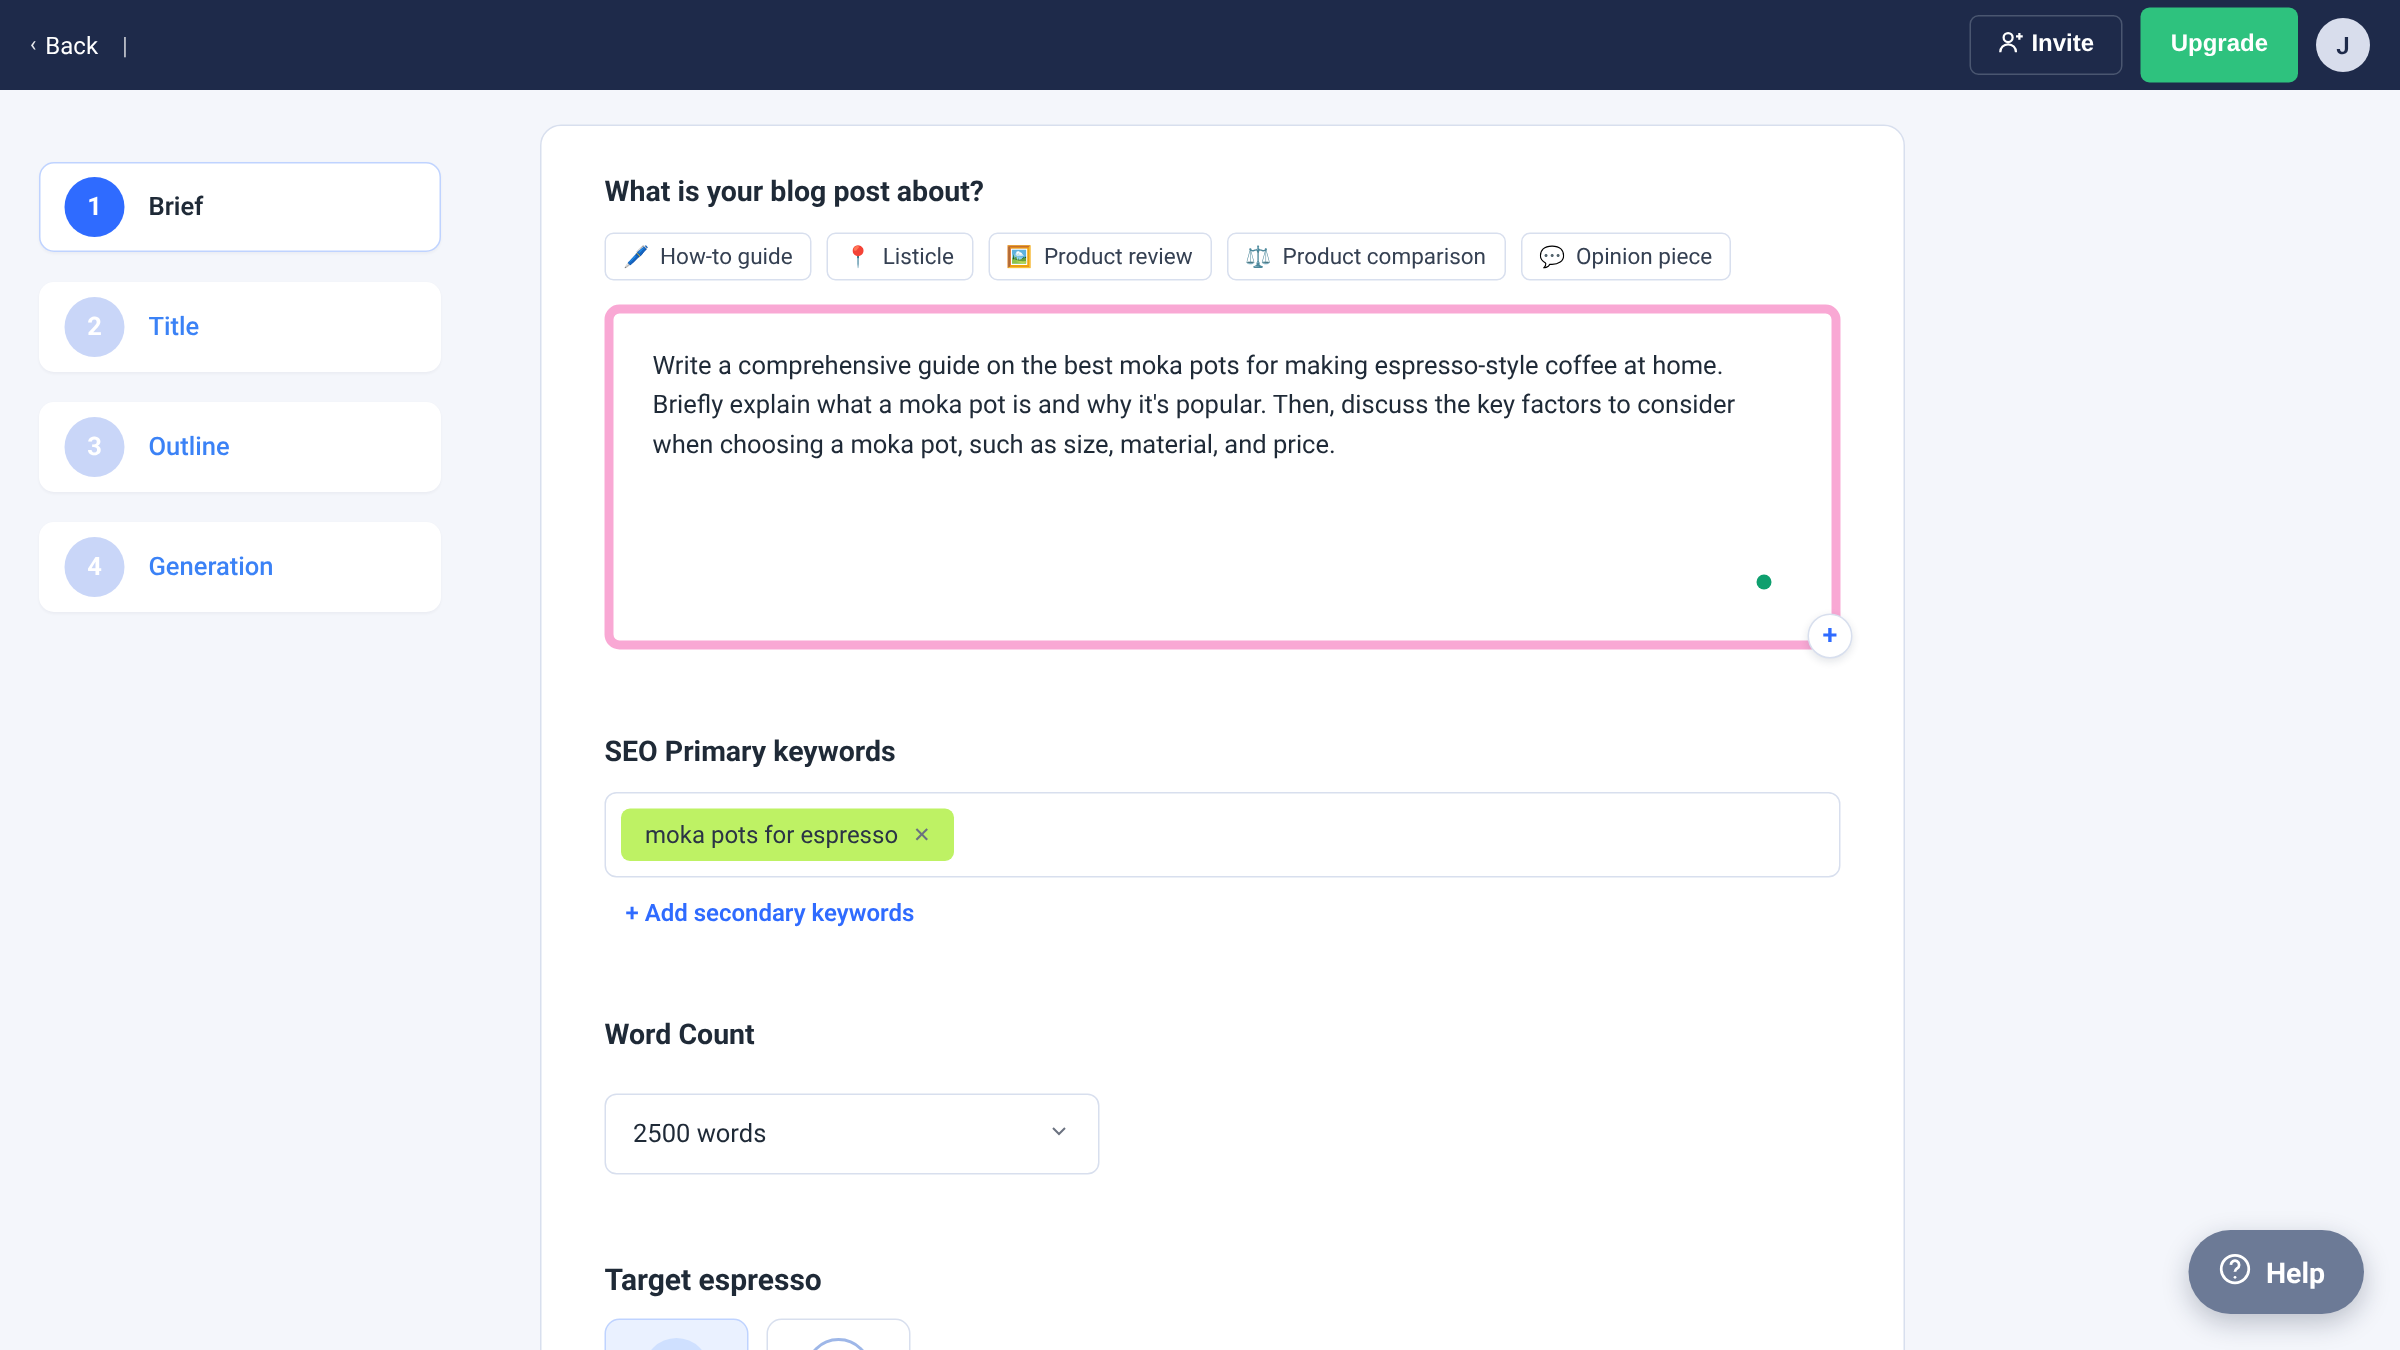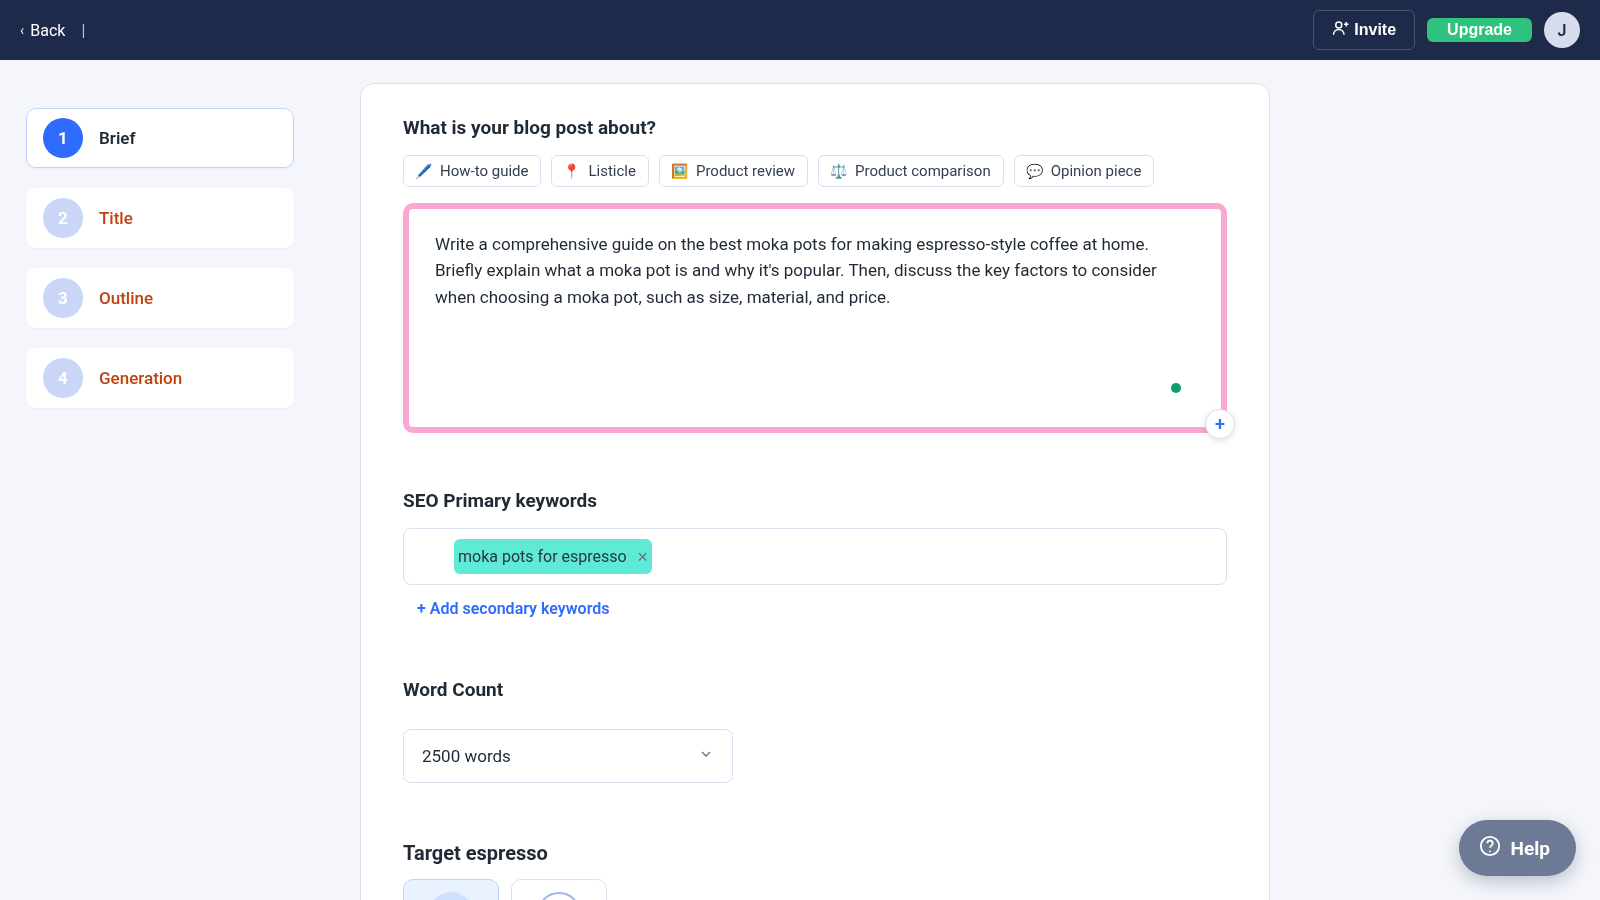--- a/index.html
+++ b/index.html
@@ -30,21 +30,21 @@
   .topbar-divider { opacity: .7; margin-left: 4px; }
   .topbar-right { display: flex; align-items: center; gap: 12px; }
 
   .btn-invite {
     display: flex; align-items: center; gap: 4px;
     border: 1px solid #4A5670; background: transparent; color: #fff;
     height: 40px; padding: 0 18px; border-radius: 6px; font-size: 16px; font-weight: 600; cursor: pointer;
   }
   .btn-upgrade {
     background: #2EC27E; color: #fff; border: none;
-    height: 24px; padding: 0 20px; border-radius: 6px; font-size: 16px; font-weight: 700; cursor: pointer;
+    height: 50px; padding: 0 20px; border-radius: 6px; font-size: 16px; font-weight: 700; cursor: pointer;
   }
   .avatar {
     width: 36px; height: 36px; border-radius: 50%;
     background: #D8DDEC; color: #1E2A4A;
     display: flex; align-items: center; justify-content: center;
     font-weight: 600; font-size: 16px; cursor: pointer;
   }
 
   
   .sidebar {
@@ -59,21 +59,21 @@
     cursor: pointer;
   }
   .step.active { border: 1.5px solid #BFD3FF; }
   .step .num {
     width: 40px; height: 40px; border-radius: 50%;
     display: flex; align-items: center; justify-content: center;
     font-weight: 700; font-size: 17px;
     background: #C9D6F8; color: #fff;
   }
   .step.active .num { background: #2F6BFF; }
-  .step .label { font-size: 17px; color: #c2410c; font-weight: 500; }
+  .step .label { font-size: 17px; color: #3b82f6; font-weight: 500; }
   .step.active .label { color: #1F2A37; font-weight: 600; }
 
   
   .main-card {
     position: absolute; left: 360px; top: 83px;
     width: 910px; height: 860px;
     background: #fff; border: 1px solid #D8DFEE; border-radius: 14px;
     padding: 32px 42px;
     overflow: hidden;
   }
@@ -106,22 +106,22 @@
     position: absolute; right: 40px; bottom: 34px;
     width: 10px; height: 10px; border-radius: 50%; background: #0E9F6E;
   }
 
   .seo-section { margin-top: 56px; }
   .keywords-box {
     border: 1px solid #D8DFEE; border-radius: 8px;
     padding: 10px; display: flex; align-items: center; gap: 8px; min-height: 56px;
   }
   .tag {
-    background: #5eead4; border-radius: 6px; padding: 8px 4px;
-    display: flex; align-items: center; gap: 10px; font-size: 16px; color: #2B3445; margin-left: 40px;
+    background: #bef264; border-radius: 6px; padding: 8px 16px;
+    display: flex; align-items: center; gap: 10px; font-size: 16px; color: #2B3445;
   }
   .tag .x { color: #6B7280; cursor: pointer; font-size: 14px; }
   .kw-input { flex: 1; border: none; outline: none; font-size: 16px; min-width: 60px; background: transparent; }
   .add-secondary { margin: 14px 0 0 14px; color: #2F6BFF; font-weight: 600; font-size: 16px; cursor: pointer; }
 
   .wc-section { margin-top: 60px; }
   .select {
     margin-top: 28px; width: 330px; height: 54px;
     border: 1px solid #D8DFEE; border-radius: 8px;
     display: flex; align-items: center; justify-content: space-between;

